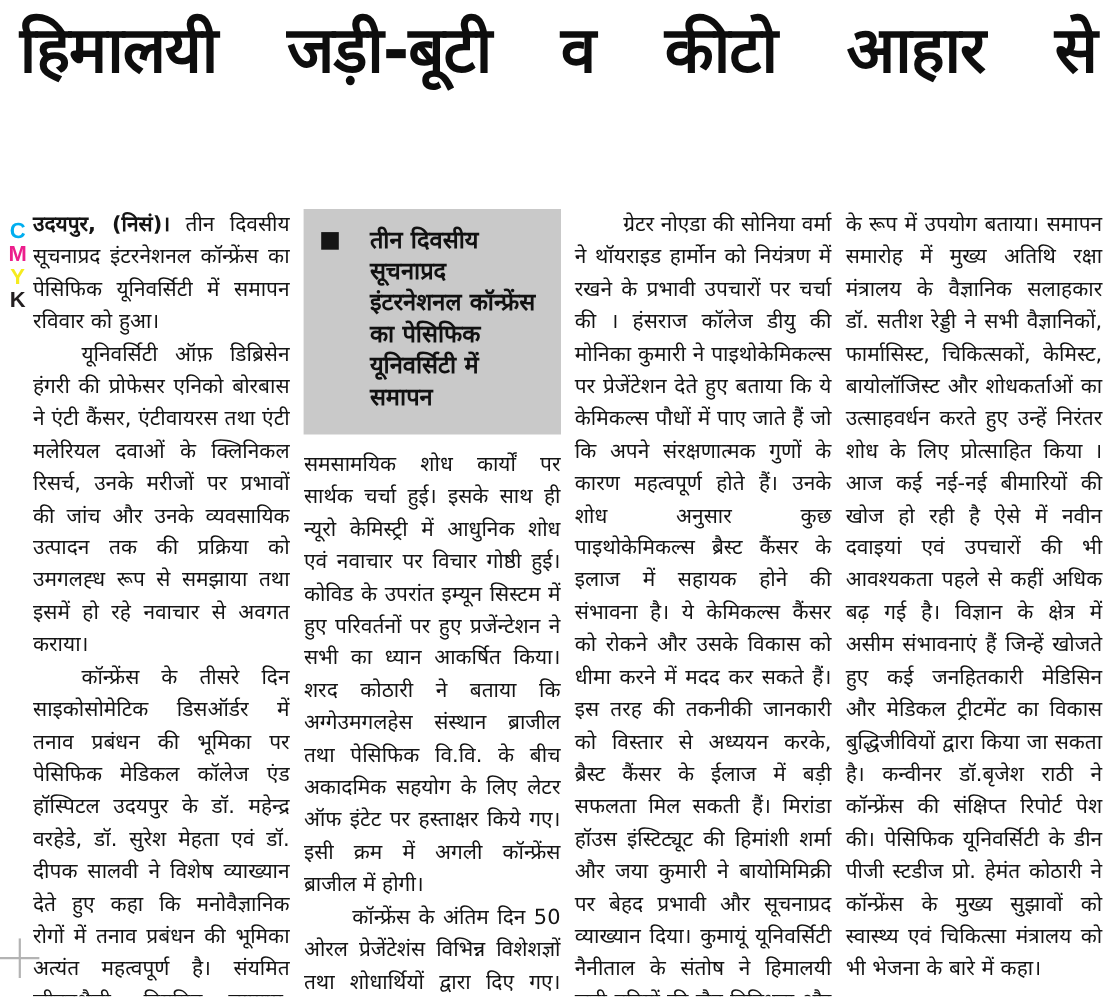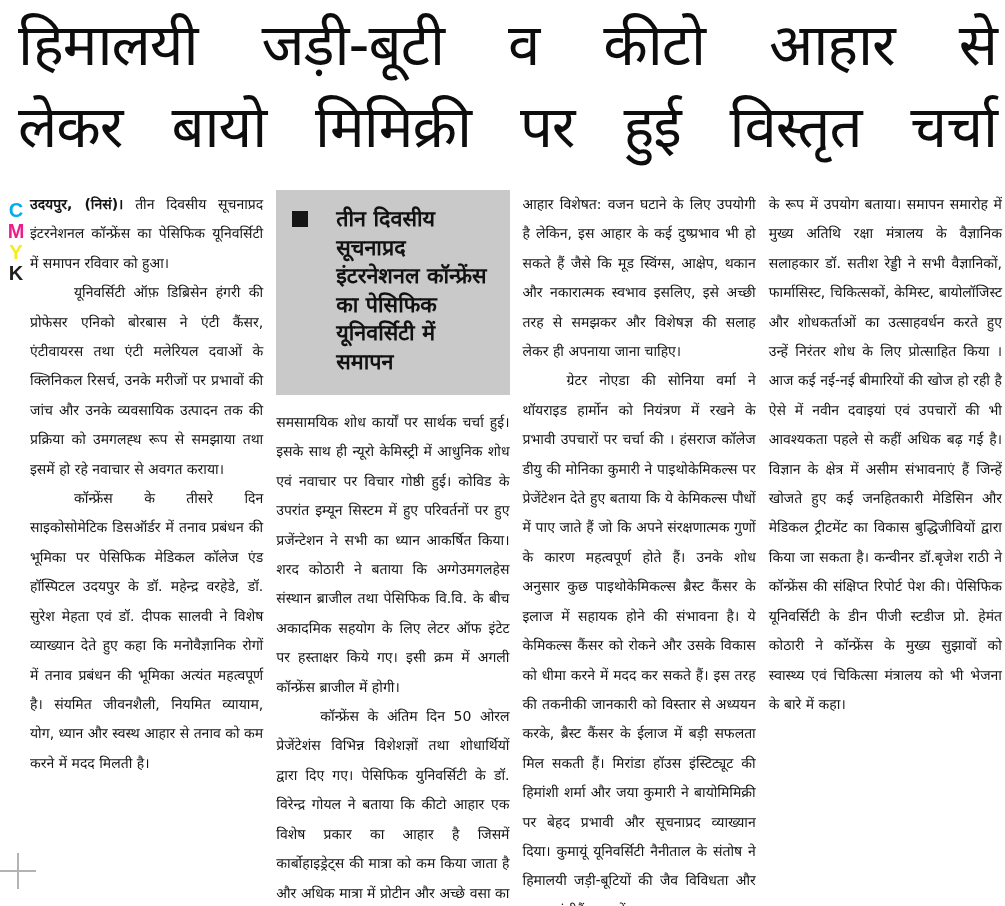--- a/index.html
+++ b/index.html
@@ -8,21 +8,21 @@
     position:relative;
     width:1005px; height:906px;
     background:#ffffff;
     overflow:hidden;
     font-family:"DejaVu Sans", sans-serif;
     color:#1a1a1a;
   }
   
   .headline {
     position:absolute; top:4px; left:18px; right:8px;
-    font-weight:normal; color:#0d0d0d;
+    font-weight:bold; color:#0d0d0d;
   }
   .headline .hl-line {
     font-size:58px; line-height:82px;
     white-space:nowrap;
     text-align:justify; text-align-last:justify;
     width:100%;
     letter-spacing:-1px;
   }
   
   .cmyk-rail {
@@ -33,21 +33,21 @@
   }
   .reg-mark { position:absolute; left:0px; top:853px; width:36px; height:36px; }
   
   .body-grid {
     position:absolute; top:190px; left:30px; width:972px;
     display:flex; gap:13px;
   }
   .col { flex:1 1 0; min-width:0; }
   .col p {
     text-align:justify;
-    font-size:14px; line-height:29.4px;
+    font-size:19px; line-height:29.4px;
     color:#141414;
   }
   .col p.indent { text-indent:44px; }
   .dateline { font-weight:bold; }
   
   .highlight-box {
     background:#c9c9c9;
     min-height:205px;
     padding:15px 12px 12px 16px;
     margin-bottom:13px;
@@ -62,21 +62,20 @@
     width:152px; color:#111;
   }
 </style>
 </head>
 <body>
 
 <div class="page">
 
   <div class="headline">
     <div class="hl-line">हिमालयी जड़ी-बूटी व कीटो आहार से</div>
-    <div class="hl-line">लेकर बायो मिमिक्री पर हुई विस्तृत चर्चा</div>
   </div>
 
   <div class="cmyk-rail">
     <div style="color:#00AEEF">C</div>
     <div style="color:#EC1E8C">M</div>
     <div style="color:#F5EB1E">Y</div>
     <div style="color:#231F20">K</div>
   </div>
 
   <div class="reg-mark">
@@ -98,21 +97,20 @@
     <div class="col">
       <div class="highlight-box">
         <span class="sq-bullet"></span>
         <div class="highlight-text">तीन दिवसीय सूचनाप्रद इंटरनेशनल कॉन्फ्रेंस का पेसिफिक यूनिवर्सिटी में समापन</div>
       </div>
       <p>समसामयिक शोध कार्यों पर सार्थक चर्चा हुई। इसके साथ ही न्यूरो केमिस्ट्री में आधुनिक शोध एवं नवाचार पर विचार गोष्ठी हुई। कोविड के उपरांत इम्यून सिस्टम में हुए परिवर्तनों पर हुए प्रजेंन्टेशन ने सभी का ध्यान आकर्षित किया। शरद कोठारी ने बताया कि अग्गेउमगलहेस संस्थान ब्राजील तथा पेसिफिक वि.वि. के बीच अकादमिक सहयोग के लिए लेटर ऑफ इंटेट पर हस्ताक्षर किये गए। इसी क्रम में अगली कॉन्फ्रेंस ब्राजील में होगी।</p>
       <p class="indent">कॉन्फ्रेंस के अंतिम दिन 50 ओरल प्रेजेंटेशंस विभिन्न विशेशज्ञों तथा शोधार्थियों द्वारा दिए गए। पेसिफिक युनिवर्सिटी के डॉ. विरेन्द्र गोयल ने बताया कि कीटो आहार एक विशेष प्रकार का आहार है जिसमें कार्बोहाइड्रेट्स की मात्रा को कम किया जाता है और अधिक मात्रा में प्रोटीन और अच्छे वसा का सेवन किया जाता है। यह</p>
     </div>
 
     <div class="col">
-      <p>आहार विशेषत: वजन घटाने के लिए उपयोगी है लेकिन, इस आहार के कई दुष्प्रभाव भी हो सकते हैं जैसे कि मूड स्विंग्स, आक्षेप, थकान और नकारात्मक स्वभाव इसलिए, इसे अच्छी तरह से समझकर और विशेषज्ञ की सलाह लेकर ही अपनाया जाना चाहिए।</p>
       <p class="indent">ग्रेटर नोएडा की सोनिया वर्मा ने थॉयराइड हार्मोन को नियंत्रण में रखने के प्रभावी उपचारों पर चर्चा की । हंसराज कॉलेज डीयु की मोनिका कुमारी ने पाइथोकेमिकल्स पर प्रेजेंटेशन देते हुए बताया कि ये केमिकल्स पौधों में पाए जाते हैं जो कि अपने संरक्षणात्मक गुणों के कारण महत्वपूर्ण होते हैं। उनके शोध अनुसार कुछ पाइथोकेमिकल्स ब्रैस्ट कैंसर के इलाज में सहायक होने की संभावना है। ये केमिकल्स कैंसर को रोकने और उसके विकास को धीमा करने में मदद कर सकते हैं। इस तरह की तकनीकी जानकारी को विस्तार से अध्ययन करके, ब्रैस्ट कैंसर के ईलाज में बड़ी सफलता मिल सकती हैं। मिरांडा हॉउस इंस्टिट्यूट की हिमांशी शर्मा और जया कुमारी ने बायोमिमिक्री पर बेहद प्रभावी और सूचनाप्रद व्याख्यान दिया। कुमायूं यूनिवर्सिटी नैनीताल के संतोष ने हिमालयी जड़ी-बूटियों की जैव विविधता और उसका एंटीकैंसर एजेंट</p>
     </div>
 
     <div class="col">
       <p>के रूप में उपयोग बताया।  समापन समारोह में मुख्य अतिथि रक्षा मंत्रालय के वैज्ञानिक सलाहकार डॉ. सतीश रेड्डी ने सभी वैज्ञानिकों, फार्मासिस्ट, चिकित्सकों, केमिस्ट, बायोलॉजिस्ट और शोधकर्ताओं का उत्साहवर्धन करते हुए उन्हें निरंतर शोध के लिए प्रोत्साहित किया । आज कई नई-नई बीमारियों की खोज हो रही है ऐसे में नवीन दवाइयां एवं उपचारों की भी आवश्यकता पहले से कहीं अधिक बढ़ गई है। विज्ञान के क्षेत्र में असीम संभावनाएं हैं जिन्हें खोजते हुए कई जनहितकारी मेडिसिन और मेडिकल ट्रीटमेंट का विकास बुद्धिजीवियों द्वारा किया जा सकता है। कन्वीनर डॉ.बृजेश राठी ने कॉन्फ्रेंस की संक्षिप्त रिपोर्ट पेश की। पेसिफिक यूनिवर्सिटी के डीन पीजी स्टडीज प्रो. हेमंत कोठारी ने कॉन्फ्रेंस के मुख्य सुझावों को स्वास्थ्य एवं चिकित्सा मंत्रालय को भी भेजना के बारे में कहा।</p>
 
     </div>
 
   </div>
 </div>

